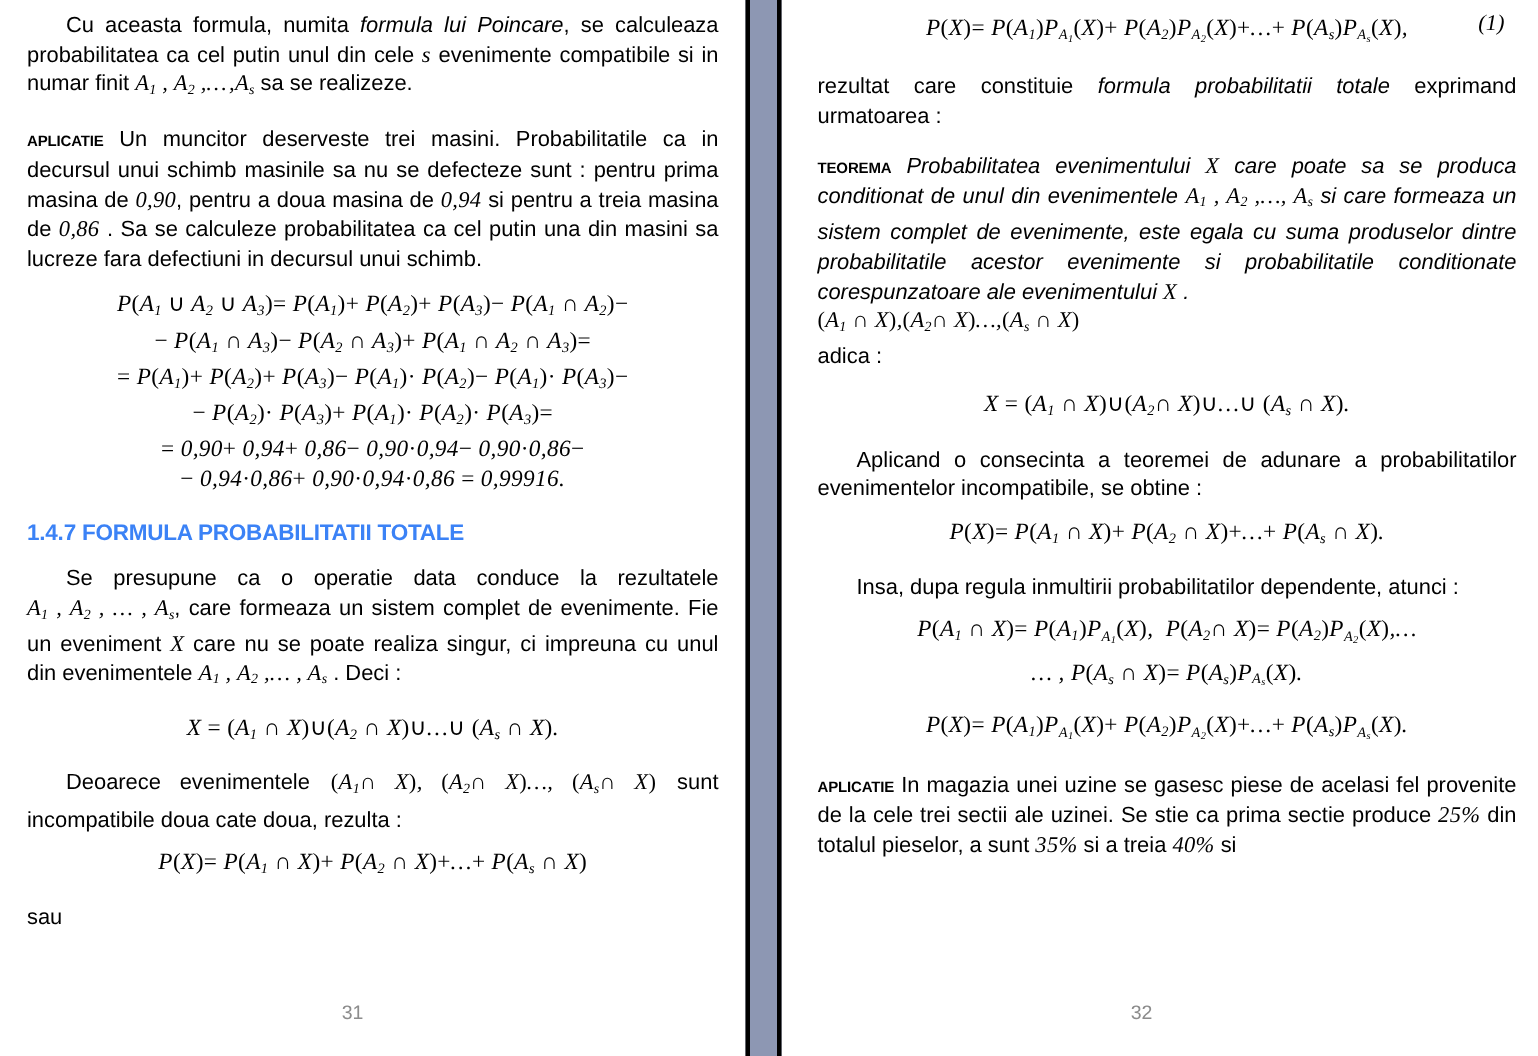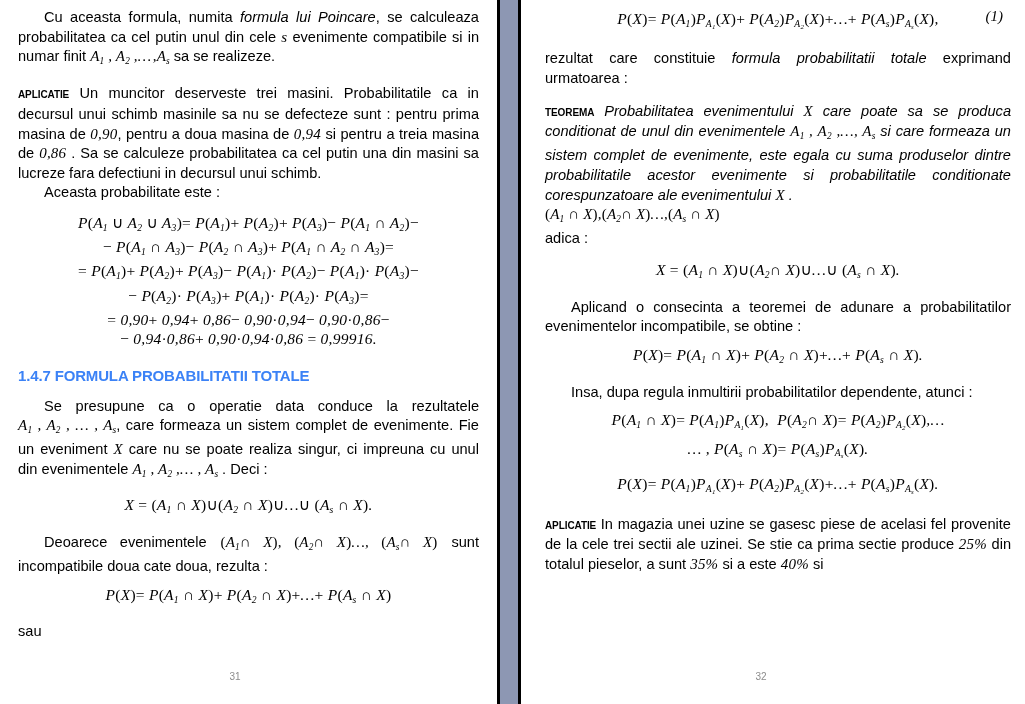--- a/index.html
+++ b/index.html
@@ -114,21 +114,21 @@
     letter-spacing: -0.15px;
     color: #3b82f6;
   }
   .sect-wrap { margin-top: 18px; }
 
   .folio {
     position: absolute;
     bottom: 22px;
     left: 0; right: 12px;
     text-align: center;
-    font-size: 10px;
+    font-size: 13px;
     color: #8c8c8c;
     font-family: "Liberation Sans", sans-serif;
   }
   .folio-left  { left: 0; width: 470px; }
   .folio-right { left: 0; width: 480px; }
 </style>
 </head>
 <body>
 
 <div class="spread">
@@ -137,21 +137,20 @@
 
     <p class="para indent">
       <span>Cu aceasta formula, numita </span><span class="it">formula lui Poincare</span><span>, se calculeaza probabilitatea ca cel putin unul din cele </span><span class="m">s</span><span> evenimente compatibile si in numar finit </span><span class="m">A<sub>1</sub> , A<sub>2</sub> ,… ,A<sub>s</sub></span><span> sa se realizeze.</span>
     </p>
 
     <p class="para gap">
       <span class="lbl">APLICATIE</span>
       <span>Un muncitor deserveste trei masini. Probabilitatile ca in decursul unui schimb masinile sa nu se defecteze sunt : pentru prima masina de </span><span class="m">0,90</span><span>, pentru a doua masina de </span><span class="m">0,94</span><span> si pentru a treia masina de </span><span class="m">0,86</span><span> . Sa se calculeze probabilitatea ca cel putin una din masini sa lucreze fara defectiuni in decursul unui schimb.</span>
     </p>
 
-    <p class="para indent">Aceasta probabilitate este :</p>
 
     <div class="mblock">
       <div class="display tight">
         P<span class="op">(</span>A<sub>1</sub> <span class="op">∪</span> A<sub>2</sub> <span class="op">∪</span> A<sub>3</sub><span class="op">)=</span> P<span class="op">(</span>A<sub>1</sub><span class="op">)+</span> P<span class="op">(</span>A<sub>2</sub><span class="op">)+</span> P<span class="op">(</span>A<sub>3</sub><span class="op">)−</span> P<span class="op">(</span>A<sub>1</sub> <span class="op">∩</span> A<sub>2</sub><span class="op">)−</span>
       </div>
       <div class="display tight">
         <span class="op">−</span> P<span class="op">(</span>A<sub>1</sub> <span class="op">∩</span> A<sub>3</sub><span class="op">)−</span> P<span class="op">(</span>A<sub>2</sub> <span class="op">∩</span> A<sub>3</sub><span class="op">)+</span> P<span class="op">(</span>A<sub>1</sub> <span class="op">∩</span> A<sub>2</sub> <span class="op">∩</span> A<sub>3</sub><span class="op">)=</span>
       </div>
       <div class="display tight">
         <span class="op">=</span> P<span class="op">(</span>A<sub>1</sub><span class="op">)+</span> P<span class="op">(</span>A<sub>2</sub><span class="op">)+</span> P<span class="op">(</span>A<sub>3</sub><span class="op">)−</span> P<span class="op">(</span>A<sub>1</sub><span class="op">)·</span> P<span class="op">(</span>A<sub>2</sub><span class="op">)−</span> P<span class="op">(</span>A<sub>1</sub><span class="op">)·</span> P<span class="op">(</span>A<sub>3</sub><span class="op">)−</span>
@@ -250,19 +249,19 @@
 
 
     <div class="mblock-sm">
       <div class="display">
         P<span class="op">(</span>X<span class="op">)=</span> P<span class="op">(</span>A<sub>1</sub><span class="op">)</span>P<sub>A<sub>1</sub></sub><span class="op">(</span>X<span class="op">)+</span> P<span class="op">(</span>A<sub>2</sub><span class="op">)</span>P<sub>A<sub>2</sub></sub><span class="op">(</span>X<span class="op">)+</span>…<span class="op">+</span> P<span class="op">(</span>A<sub>s</sub><span class="op">)</span>P<sub>A<sub>s</sub></sub><span class="op">(</span>X<span class="op">)</span>.
       </div>
     </div>
 
     <p class="para gap">
       <span class="lbl">APLICATIE</span>
-      <span>In magazia unei uzine se gasesc piese de acelasi fel provenite de la cele trei sectii ale uzinei. Se stie ca prima sectie produce </span><span class="m">25%</span><span> din totalul pieselor, a sunt </span><span class="m">35%</span><span> si a este </span><span class="m">40%</span><span> si</span>
+      <span>In magazia unei uzine se gasesc piese de acelasi fel provenite de la cele trei sectii ale uzinei. Se stie ca prima sectie produce </span><span class="m">25%</span><span> din totalul pieselor, a sunt </span><span class="m">35%</span><span> si a treia </span><span class="m">40%</span><span> si</span>
     </p>
 
     <div class="folio folio-right">32</div>
   </div>
 
 </div>
 
 </body></html>

